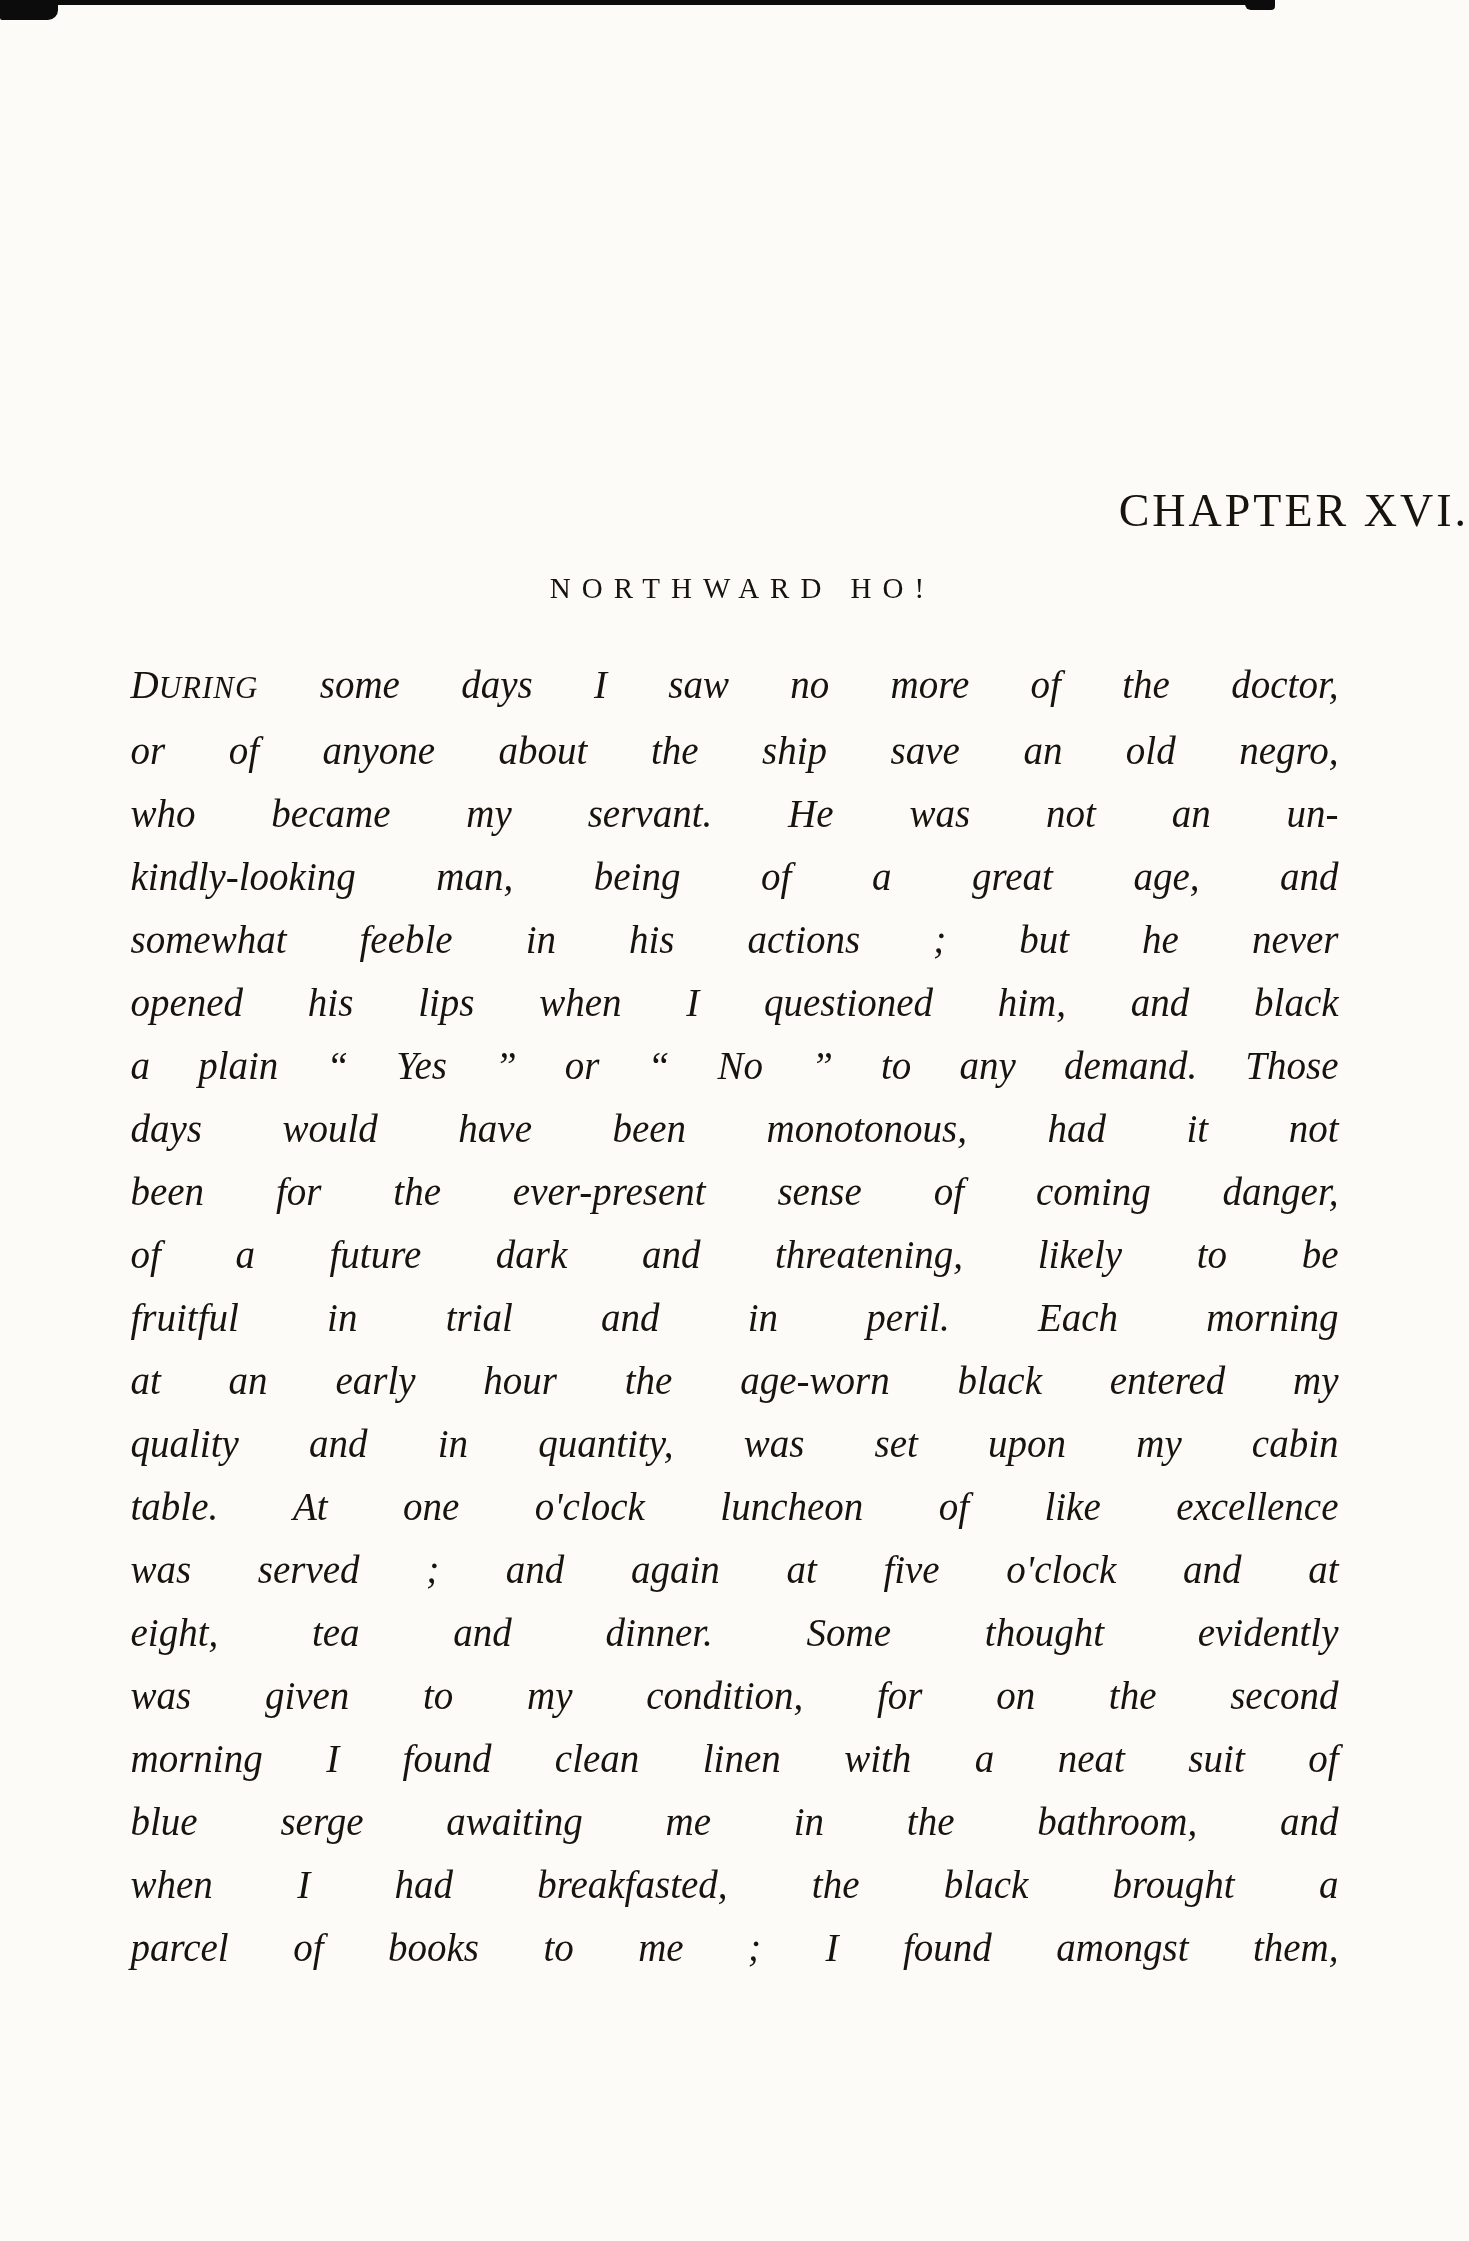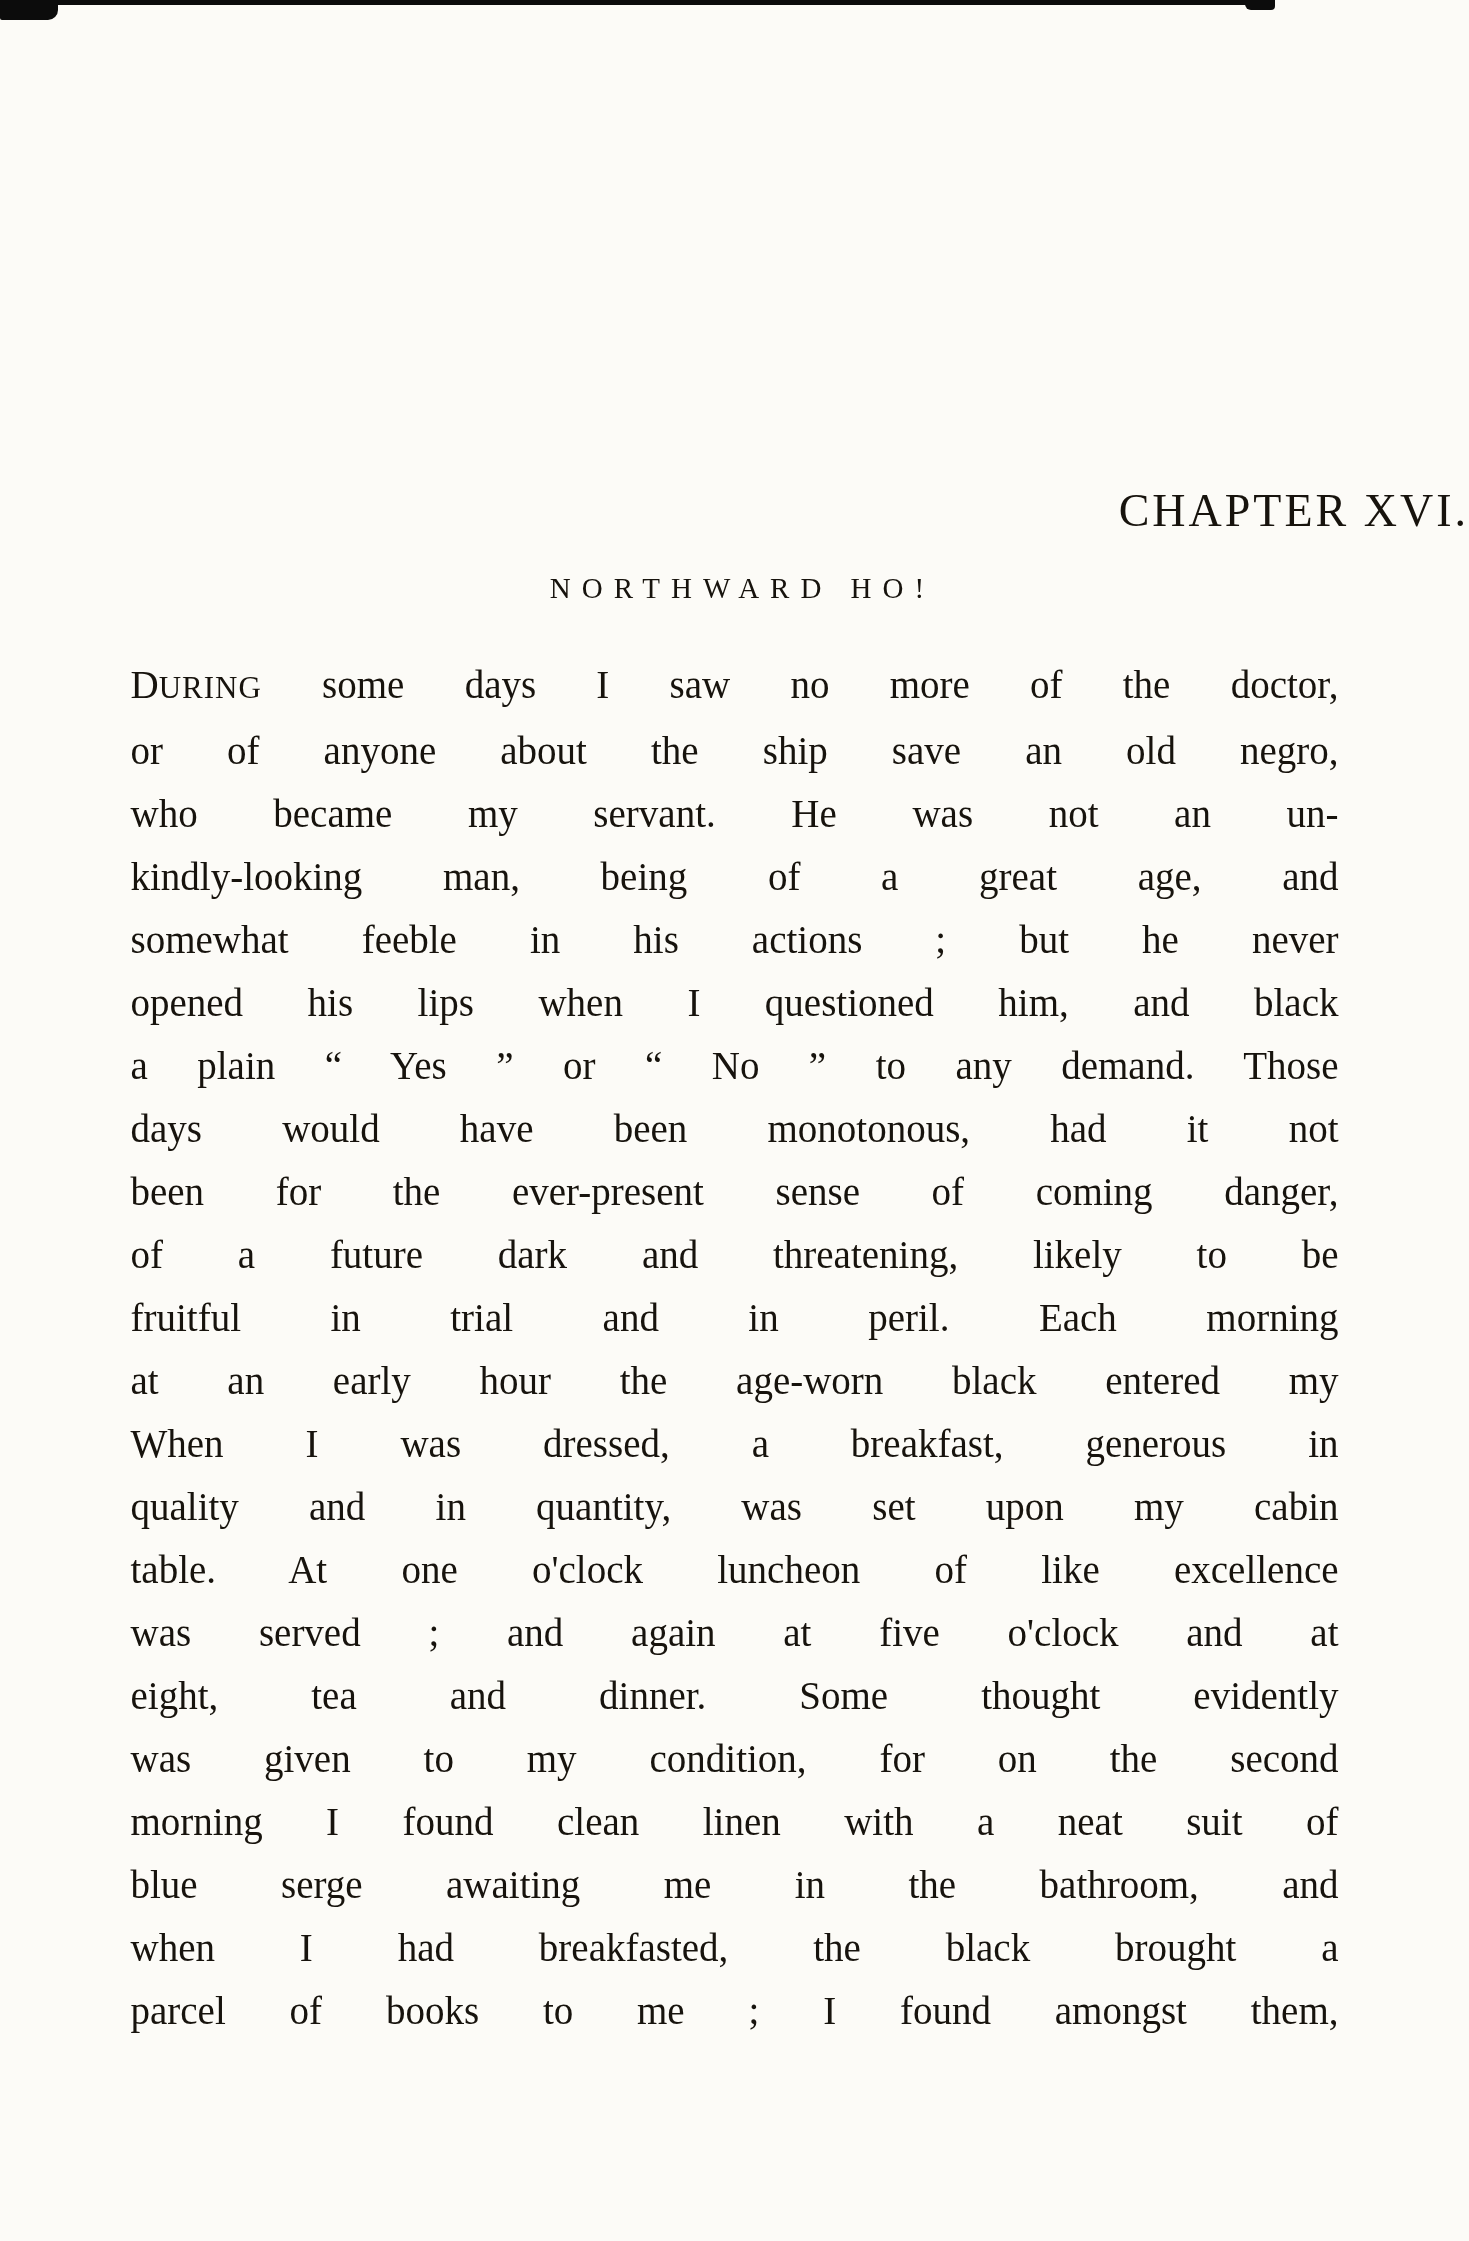--- a/index.html
+++ b/index.html
@@ -47,20 +47,21 @@
     margin: 50px auto 0 auto;
   }
 
   .line {
     font-size: 39px;
     line-height: 63px;
     text-align: justify;
     text-align-last: justify;
     white-space: normal;
     word-spacing: 2px;
+    font-style: italic;
   }
 
   .line .cap {
     font-size: 39px;
   }
   .line .sc {
     font-size: 31px;
     letter-spacing: 1px;
   }
 </style>
@@ -85,21 +86,20 @@
     <div class="line">who became my servant.  He was not an un-</div>
     <div class="line">kindly-looking man, being of a great age, and</div>
     <div class="line">somewhat feeble in his actions ; but he never</div>
     <div class="line">opened his lips when I questioned him, and black</div>
     <div class="line">a plain “ Yes ” or “ No ” to any demand.  Those</div>
     <div class="line">days would have been monotonous, had it not</div>
     <div class="line">been for the ever-present sense of coming danger,</div>
     <div class="line">of a future dark and threatening, likely to be</div>
     <div class="line">fruitful in trial and in peril.  Each morning</div>
     <div class="line">at an early hour the age-worn black entered my</div>
-    <div class="line">When I was dressed, a breakfast, generous in</div>
     <div class="line">quality and in quantity, was set upon my cabin</div>
     <div class="line">table.  At one o'clock luncheon of like excellence</div>
     <div class="line">was served ; and again at five o'clock and at</div>
     <div class="line">eight, tea and dinner.  Some thought evidently</div>
     <div class="line">was given to my condition, for on the second</div>
     <div class="line">morning I found clean linen with a neat suit of</div>
     <div class="line">blue serge awaiting me in the bathroom, and</div>
     <div class="line">when I had breakfasted, the black brought a</div>
     <div class="line">parcel of books to me ; I found amongst them,</div>
 

